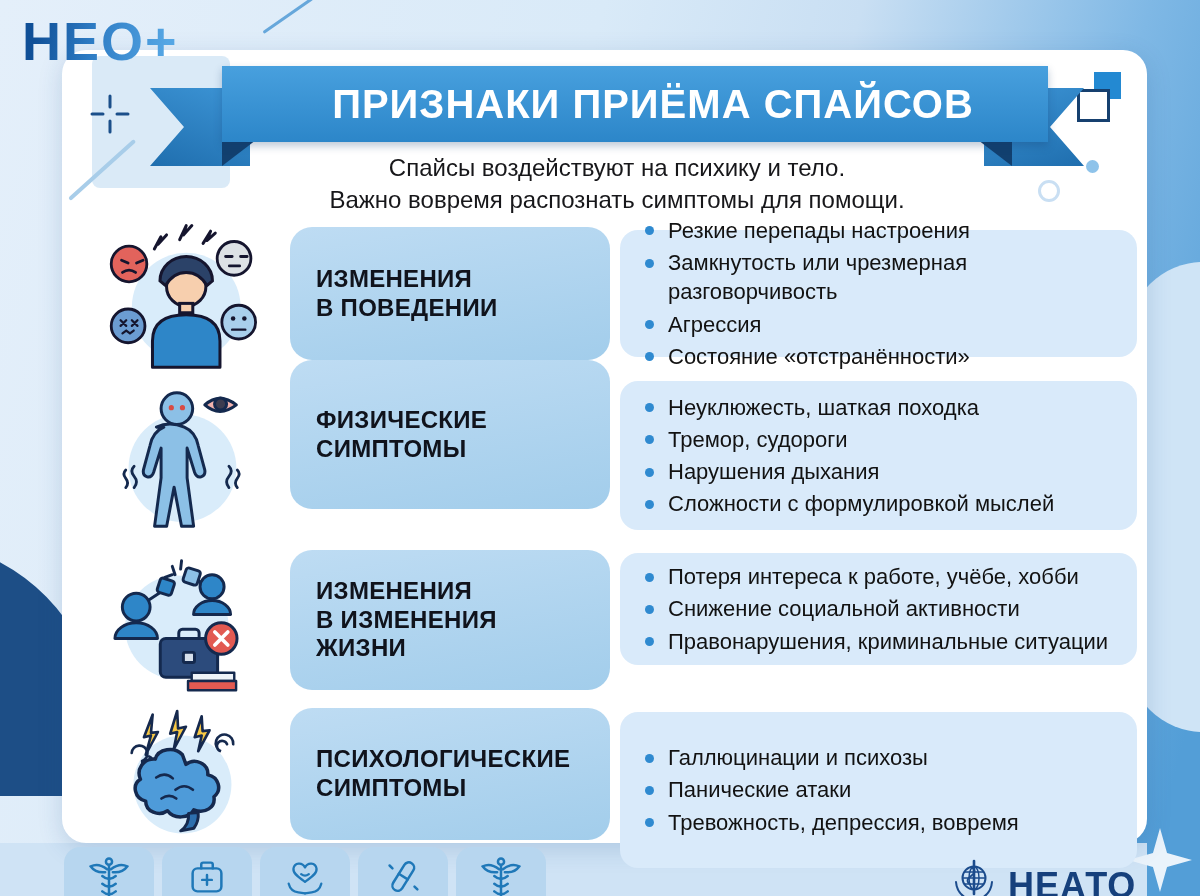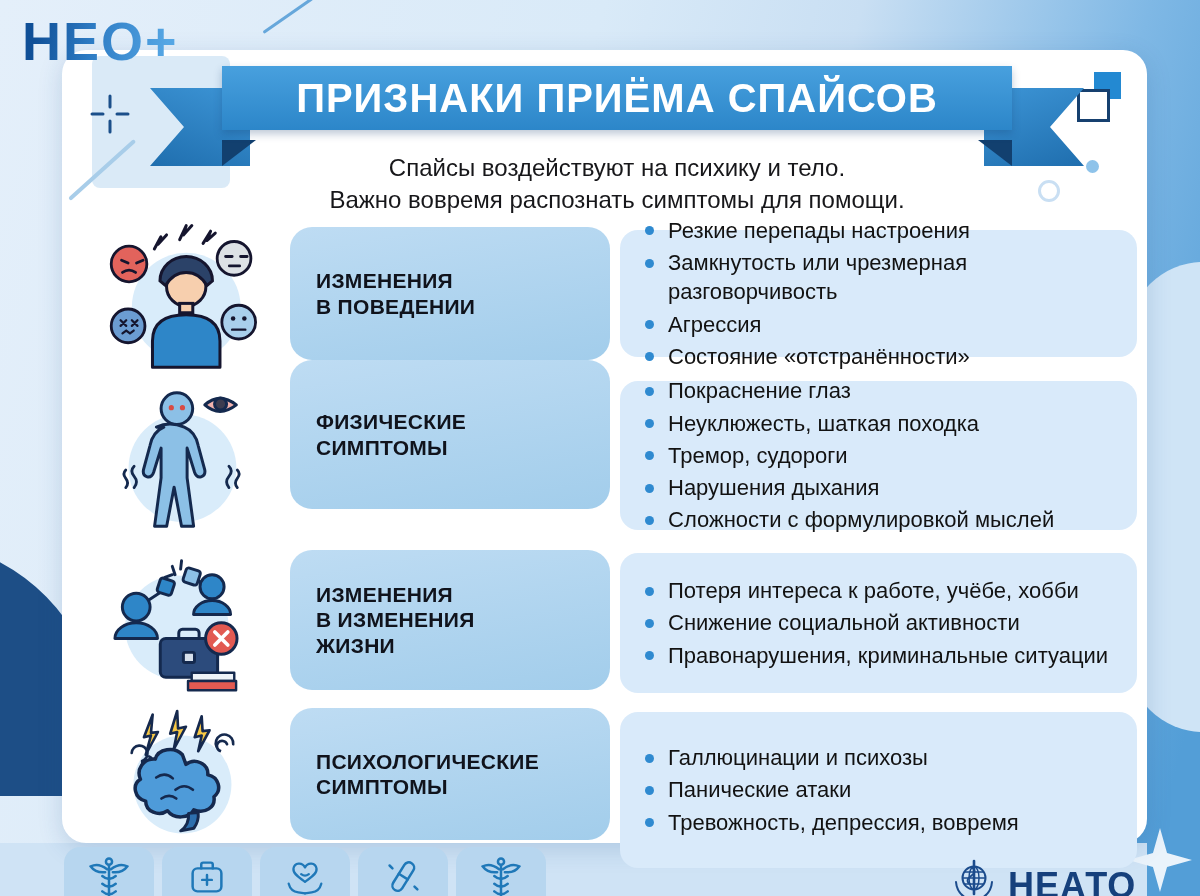--- a/index.html
+++ b/index.html
@@ -35,36 +35,36 @@
 
   
   .ribbon-tail{top:88px;width:100px;height:78px;}
   .tail-left{left:150px;background:linear-gradient(200deg,#3d95d6,#1f6eae);
              clip-path:polygon(0 0,100% 0,100% 100%,0 100%,34% 50%);}
   .tail-right{left:984px;background:linear-gradient(160deg,#3d95d6,#1f6eae);
               clip-path:polygon(0 0,100% 0,66% 50%,100% 100%,0 100%);}
   .fold{top:140px;width:34px;height:26px;background:#12406f;}
   .fold-left{left:222px;clip-path:polygon(0 0,100% 0,0 100%);}
   .fold-right{left:978px;clip-path:polygon(0 0,100% 0,100% 100%);}
-  .ribbon-main{left:222px;top:66px;width:790px;height:64px;
+  .ribbon-main{left:222px;top:66px;width:790px;height:76px;
                background:linear-gradient(180deg,#48a0de,#2c86c9);
                display:flex;align-items:center;justify-content:center;
-               box-shadow:0 4px 8px rgba(20,60,110,.28);}
+               box-shadow:0 4px 8px rgba(20,60,110,.28);padding-left:36px;}
   .ribbon-title{color:#ffffff;font-size:40px;font-weight:800;letter-spacing:1px;white-space:nowrap;}
 
   
   .intro{left:222px;top:152px;width:790px;text-align:center;color:#17171a;
          font-size:24px;font-weight:500;line-height:1.32;}
 
   
   .icon-box{left:92px;width:180px;display:flex;align-items:center;justify-content:center;}
   .pill{left:290px;width:320px;border-radius:22px;
         background:linear-gradient(170deg,#bedcf3,#a2cdeb);
         display:flex;flex-direction:column;justify-content:center;padding-left:26px;box-sizing:border-box;}
-  .pill span{display:block;font-size:21px;font-weight:800;color:#10131c;line-height:1.2;letter-spacing:.3px;}
+  .pill span{display:block;font-size:24px;font-weight:800;color:#10131c;line-height:1.2;letter-spacing:.3px;}
   .bullets{left:620px;width:517px;background:#d9eafa;border-radius:18px;
            display:flex;flex-direction:column;justify-content:center;box-sizing:border-box;
            padding:8px 10px 8px 48px;margin:0;list-style:none;gap:3px;}
   .bullets li{position:relative;font-size:22px;font-weight:500;color:#121212;line-height:1.33;}
   .bullets li::before{content:"";position:absolute;left:-23px;top:.48em;width:9px;height:9px;border-radius:50%;background:#2f8ad0;}
 
   
   .tile{top:847px;width:90px;height:64px;border-radius:16px;background:#b7d6ef;
         display:flex;align-items:flex-start;justify-content:center;padding-top:7px;box-sizing:border-box;}
   .org{left:948px;top:854px;display:flex;align-items:flex-start;gap:8px;}
@@ -173,21 +173,20 @@
       </g>
       <circle cx="76" cy="33" r="2.8" fill="#d84b44"></circle>
       <circle cx="88" cy="33" r="2.8" fill="#d84b44"></circle>
     </svg>
   </div>
   <div class="abs pill" style="top:360px;height:149px">
     <span>ФИЗИЧЕСКИЕ</span>
     <span>СИМПТОМЫ</span>
   </div>
   <ul class="abs bullets" style="top:381px;height:149px">
-    <li>Покраснение глаз</li>
     <li>Неуклюжесть, шаткая походка</li>
     <li>Тремор, судороги</li>
     <li>Нарушения дыхания</li>
     <li>Сложности с формулировкой мыслей</li>
   </ul>
 
   <div class="abs icon-box" style="top:550px;height:140px">
     <svg width="172" height="148" viewBox="0 0 175 160">
       <circle cx="82" cy="88" r="56" fill="#d9ecfa"></circle>
       <g stroke="#14294e" stroke-width="3.2" fill="none" stroke-linecap="round" stroke-linejoin="round">
@@ -212,21 +211,21 @@
         <rect x="98" y="137" width="46" height="9" fill="#eef3f8"></rect>
         <rect x="94" y="146" width="52" height="10" fill="#e25a52"></rect>
       </g>
     </svg>
   </div>
   <div class="abs pill" style="top:550px;height:140px">
     <span>ИЗМЕНЕНИЯ</span>
     <span>В ИЗМЕНЕНИЯ</span>
     <span>ЖИЗНИ</span>
   </div>
-  <ul class="abs bullets" style="top:553px;height:140px">
+  <ul class="abs bullets" style="top:553px;height:112px">
     <li>Потеря интереса к работе, учёбе, хобби</li>
     <li>Снижение социальной активности</li>
     <li>Правонарушения, криминальные ситуации</li>
   </ul>
 
   <div class="abs icon-box" style="top:708px;height:132px">
     <svg width="170" height="140" viewBox="0 0 175 160">
       <circle cx="88" cy="92" r="56" fill="#d9ecfa"></circle>
       <g fill="#f7c844" stroke="#15294e" stroke-width="3" stroke-linejoin="round">
         <path d="M54 12 L44 38 L52 36 L46 58 L60 32 L52 33 Z"></path>

